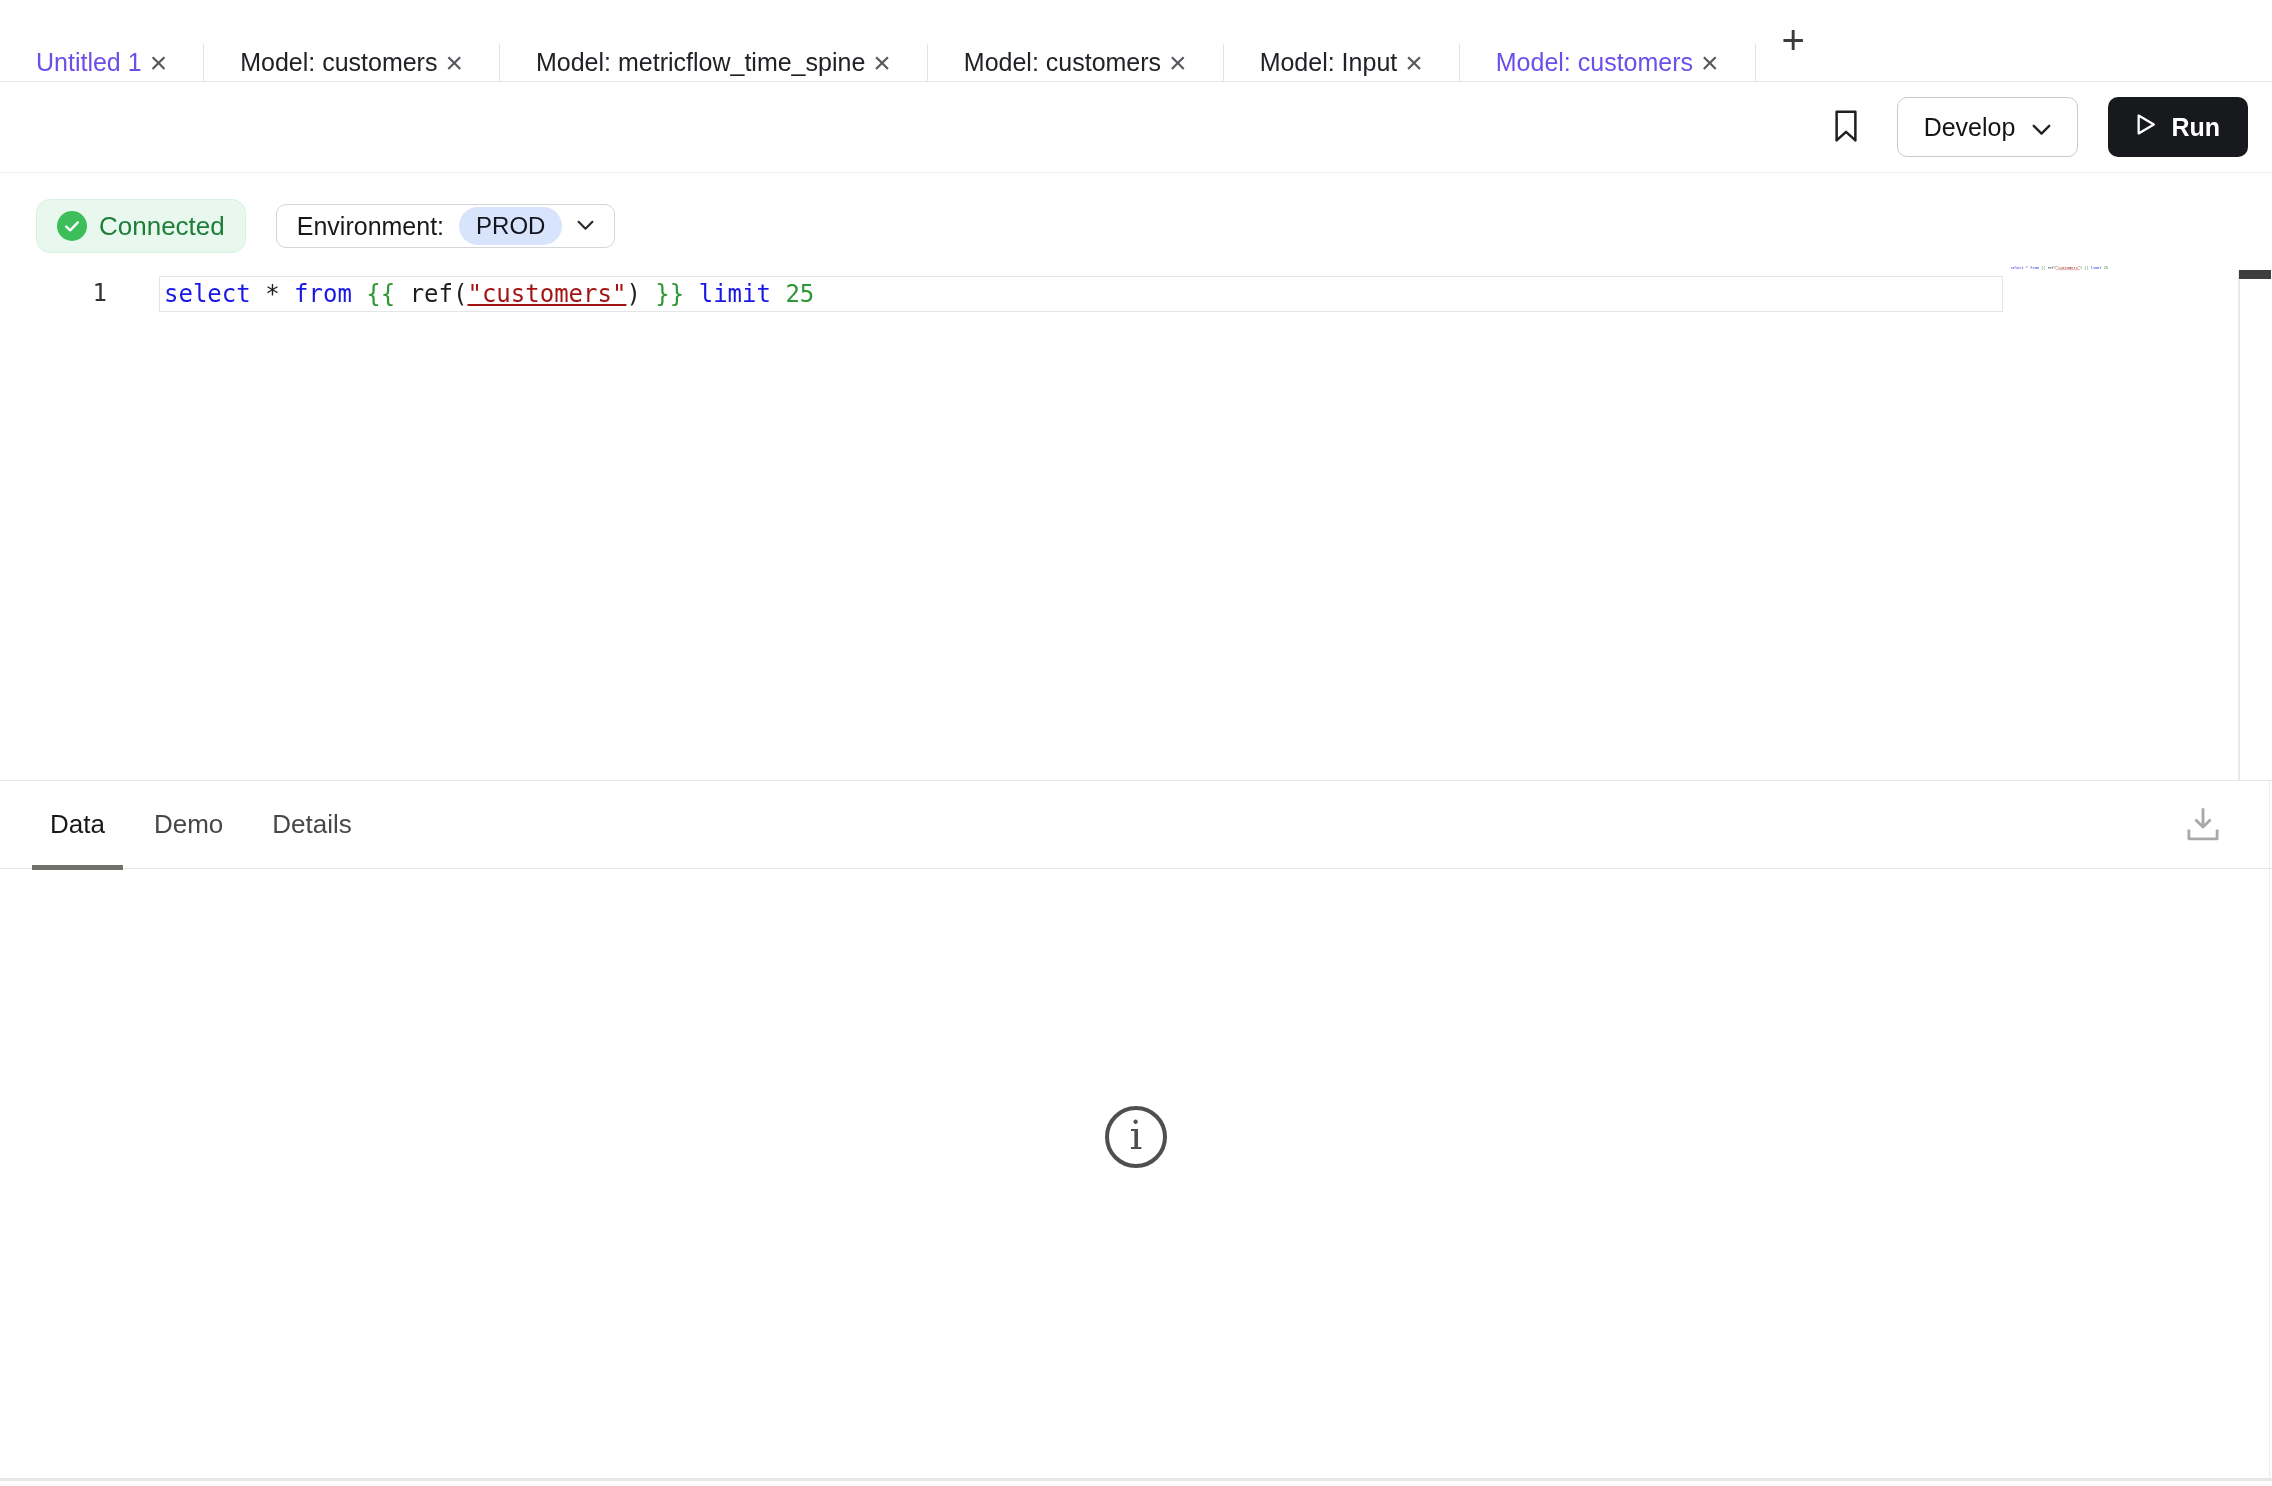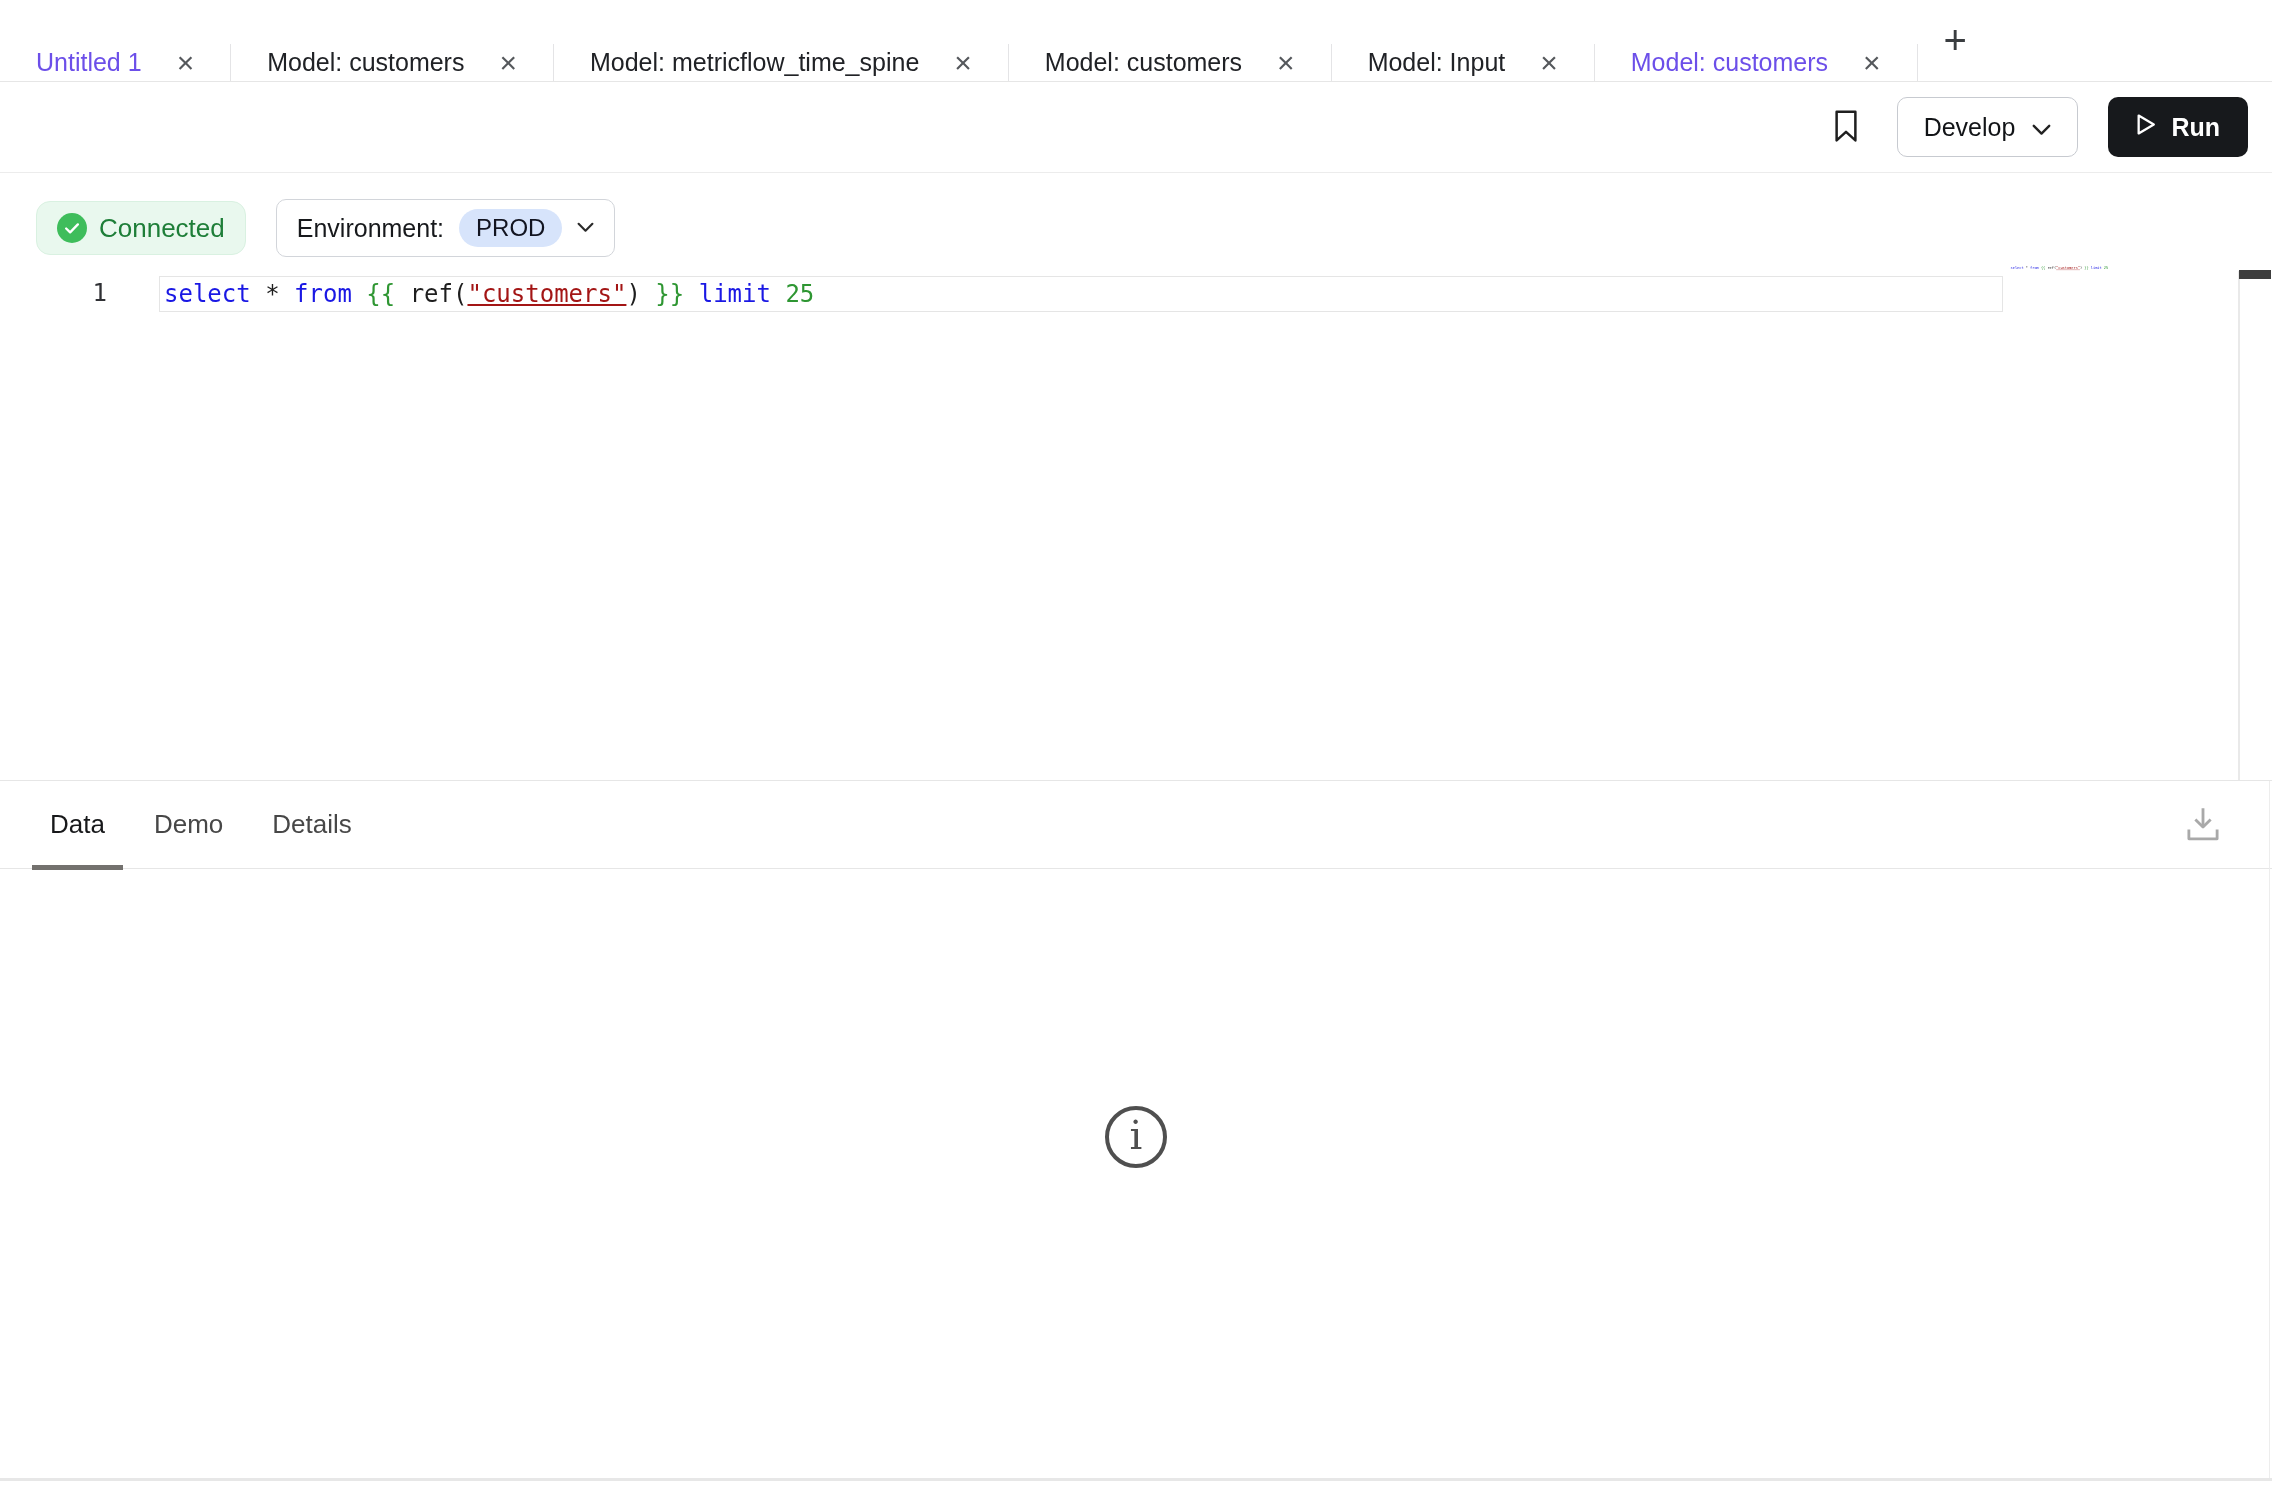--- a/index.html
+++ b/index.html
@@ -9,21 +9,21 @@
     font-family:"Liberation Sans", sans-serif; color:#1F2124;
   }
   .app { position:relative; width:2272px; height:1486px; background:#fff; }
 
   
   .tab-bar {
     display:flex; align-items:stretch; height:82px;
     border-bottom:1.5px solid var(--border-light,#E6E6E6); background:#fff;
   }
   .tab {
-    display:flex; align-items:center; gap:35px; padding:0 36px;
+    display:flex; align-items:center; gap:8px; padding:0 36px;
     border-right:1.5px solid var(--separator,#E4E4E6);
     font-size:25px; color:var(--tab-text,#202226); cursor:pointer; white-space:nowrap;margin-top:44px;
   }
   .tab.active { color:var(--accent-purple,#6C4FE9); }
   .tab-close { font-size:30px; font-weight:300; color:#55585C; line-height:1; }
   .tab-add {
     display:flex; align-items:center; padding:0 26px;
     font-size:40px; font-weight:300; color:#3A3D40; cursor:pointer;
   }
 
@@ -52,21 +52,21 @@
     height:54px; padding:0 20px; display:flex; align-items:center; gap:12px;
     background:var(--connected-bg,#E9F8EE); border:1.5px solid var(--connected-border,#D9F1E1);
     border-radius:14px;
   }
   .badge-connected .dot {
     width:30px; height:30px; border-radius:50%; background:var(--connected-dot,#3EBD5B);
     display:flex; align-items:center; justify-content:center;
   }
   .badge-connected .lbl { font-size:26px; font-weight:500; color:var(--connected-text,#1E7E38);text-align:right; }
   .env-select {
-    height:58px; padding:0 20px; display:flex; align-items:center; gap:15px;
+    height:44px; padding:0 20px; display:flex; align-items:center; gap:15px;
     background:#fff; border:1.5px solid var(--env-border,#D2D5DA); border-radius:10px; cursor:pointer;
   }
   .env-select .lbl { font-size:25px; color:#17191C; }
   .env-pill {
     padding:5px 17px; border-radius:999px; background:var(--env-pill-bg,#D7E4FB);
     font-size:24px; font-weight:500; color:var(--env-pill-text,#121420);
   }
 
   .gutter-num {
     position:absolute; top:105px; left:0; width:107px; text-align:right;

